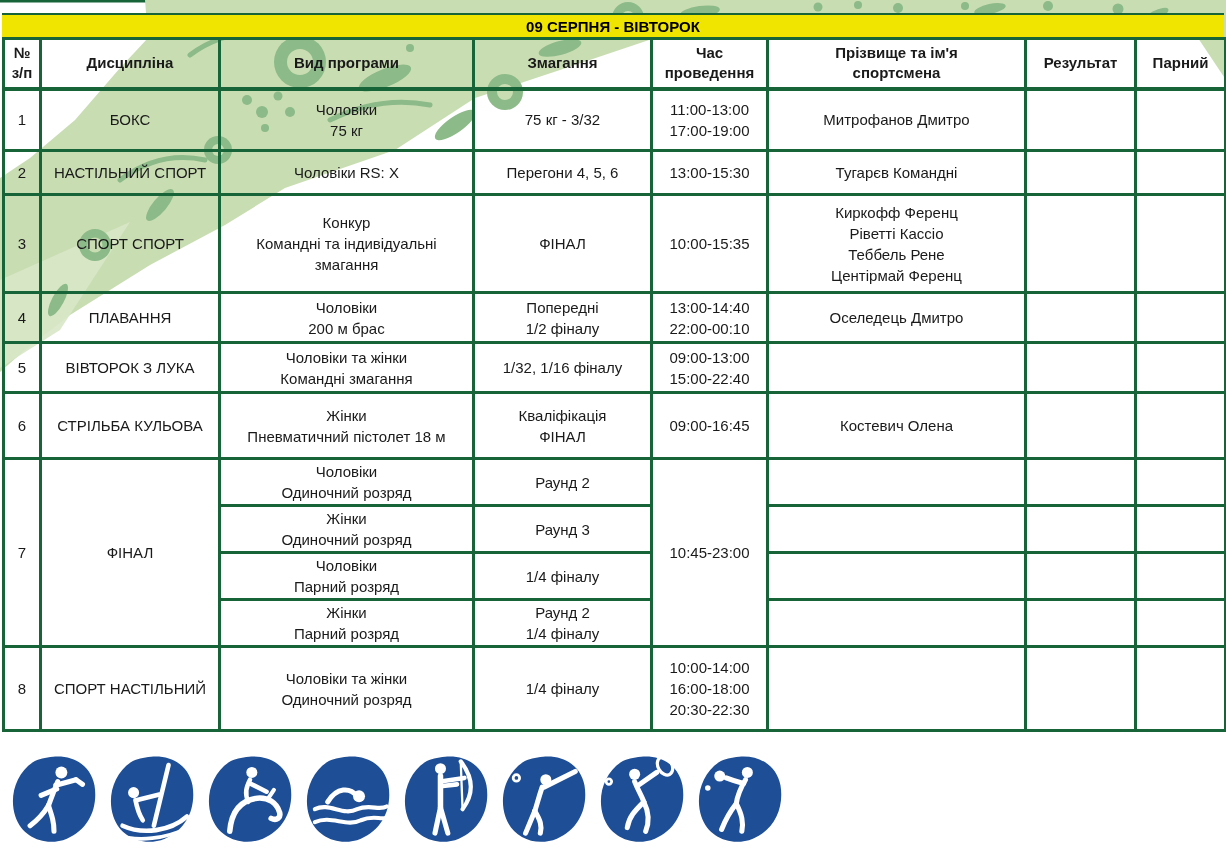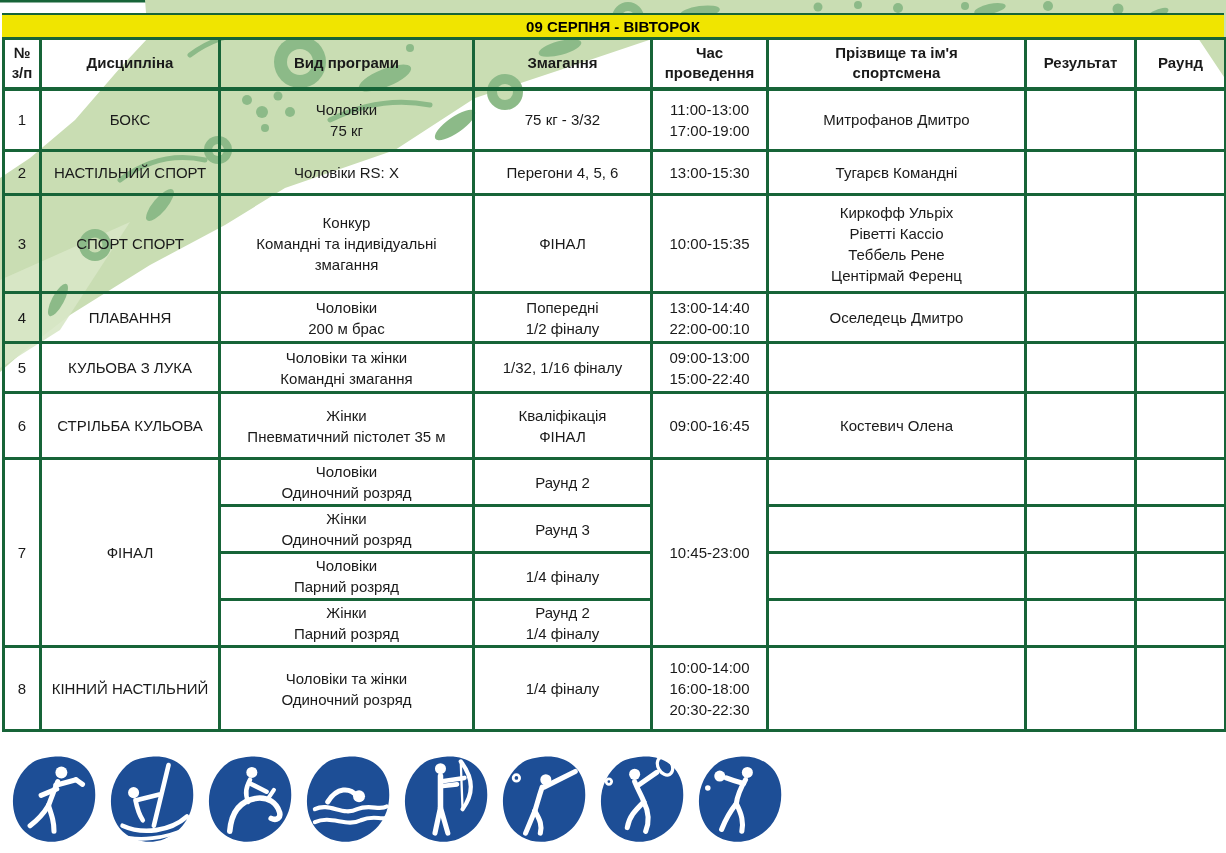--- a/index.html
+++ b/index.html
@@ -150,21 +150,21 @@
               <div>проведення</div>
             </th>
           <th>
               <div>Прізвище та ім'я</div>
               <div>спортсмена</div>
             </th>
           <th>
               <div>Результат</div>
             </th>
           <th>
-              <div>Раунд</div>
+              <div>Парний</div>
             </th>
         </tr>
       </thead>
       <tbody>
 
         <tr class="r1">
           <td>1</td>
           <td>БОКС</td>
           <td>
               <div>Чоловіки</div>
@@ -211,21 +211,21 @@
               <div>Командні та індивідуальні</div>
               <div>змагання</div>
             </td>
           <td>
               <div>ФІНАЛ</div>
             </td>
           <td>
               <div>10:00-15:35</div>
             </td>
           <td>
-              <div>Киркофф Ульріх</div>
+              <div>Киркофф Ференц</div>
               <div>Ріветті Кассіо</div>
               <div>Теббель Рене</div>
               <div>Центірмай Ференц</div>
             </td>
           <td></td>
           <td></td>
         </tr>
 
         <tr class="r4">
           <td>4</td>
@@ -244,21 +244,21 @@
             </td>
           <td>
               <div>Оселедець Дмитро</div>
             </td>
           <td></td>
           <td></td>
         </tr>
 
         <tr class="r5">
           <td>5</td>
-          <td>КУЛЬОВА З ЛУКА</td>
+          <td>ВІВТОРОК З ЛУКА</td>
           <td>
               <div>Чоловіки та жінки</div>
               <div>Командні змагання</div>
             </td>
           <td>
               <div>1/32, 1/16 фіналу</div>
             </td>
           <td>
               <div>09:00-13:00</div>
               <div>15:00-22:40</div>
@@ -266,21 +266,21 @@
           <td></td>
           <td></td>
           <td></td>
         </tr>
 
         <tr class="r6">
           <td>6</td>
           <td>СТРІЛЬБА КУЛЬОВА</td>
           <td>
               <div>Жінки</div>
-              <div>Пневматичний пістолет 35 м</div>
+              <div>Пневматичний пістолет 18 м</div>
             </td>
           <td>
               <div>Кваліфікація</div>
               <div>ФІНАЛ</div>
             </td>
           <td>
               <div>09:00-16:45</div>
             </td>
           <td>
               <div>Костевич Олена</div>
@@ -339,21 +339,21 @@
               <div>Раунд 2</div>
               <div>1/4 фіналу</div>
             </td>
           <td></td>
           <td></td>
           <td></td>
         </tr>
 
         <tr class="r8">
           <td>8</td>
-          <td>КІННИЙ НАСТІЛЬНИЙ</td>
+          <td>СПОРТ НАСТІЛЬНИЙ</td>
           <td>
               <div>Чоловіки та жінки</div>
               <div>Одиночний розряд</div>
             </td>
           <td>
               <div>1/4 фіналу</div>
             </td>
           <td>
               <div>10:00-14:00</div>
               <div>16:00-18:00</div>

